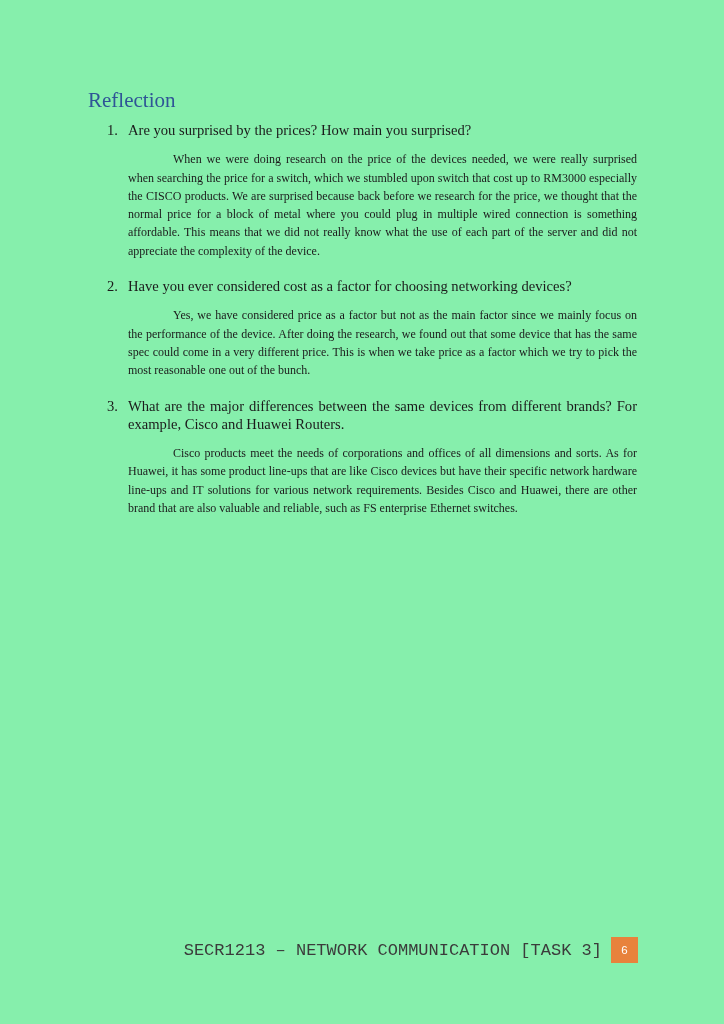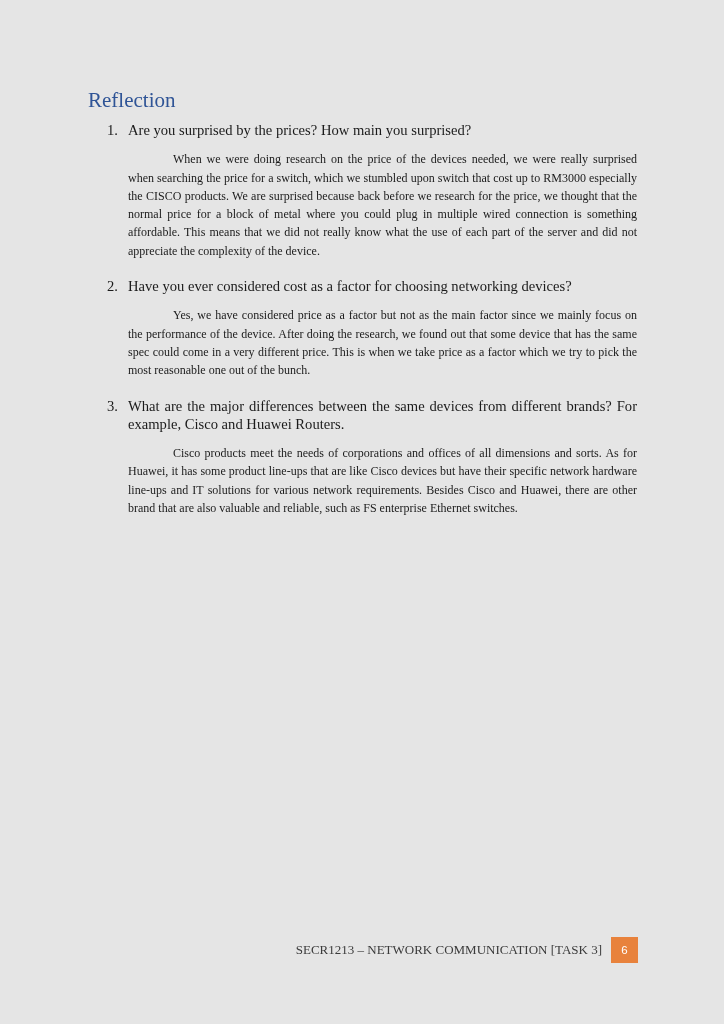--- a/index.html
+++ b/index.html
@@ -4,21 +4,21 @@
 <style>
   html, body {
     margin: 0;
     padding: 0;
     background: #ffffff;
   }
   .page {
     position: relative;
     width: 724px;
     height: 1024px;
-    background: #e5e5e5;
+    background: #86efac;
     font-family: "Liberation Serif", "DejaVu Serif", serif;
     color: #1b1b1b;
     overflow: hidden;
   }
   .content {
     position: absolute;
     top: 88px;
     left: 88px;
     right: 87px;
   }
@@ -54,22 +54,22 @@
     text-indent: 45px;
   }
   .footer {
     position: absolute;
     top: 937px;
     right: 86px;
     display: flex;
     align-items: center;
   }
   .footer-text {
-    font-family: Liberation Serif, serif;
-    font-size: 13px;
+    font-family: Liberation Mono, monospace;
+    font-size: 17px;
     color: #3b3b3b;
     margin-right: 9px;
     white-space: nowrap;
   }
   .page-number-badge {
     width: 27px;
     height: 26px;
     background: #E8823C;
     color: #ffffff;
     font-family: "Liberation Sans", "DejaVu Sans", sans-serif;

